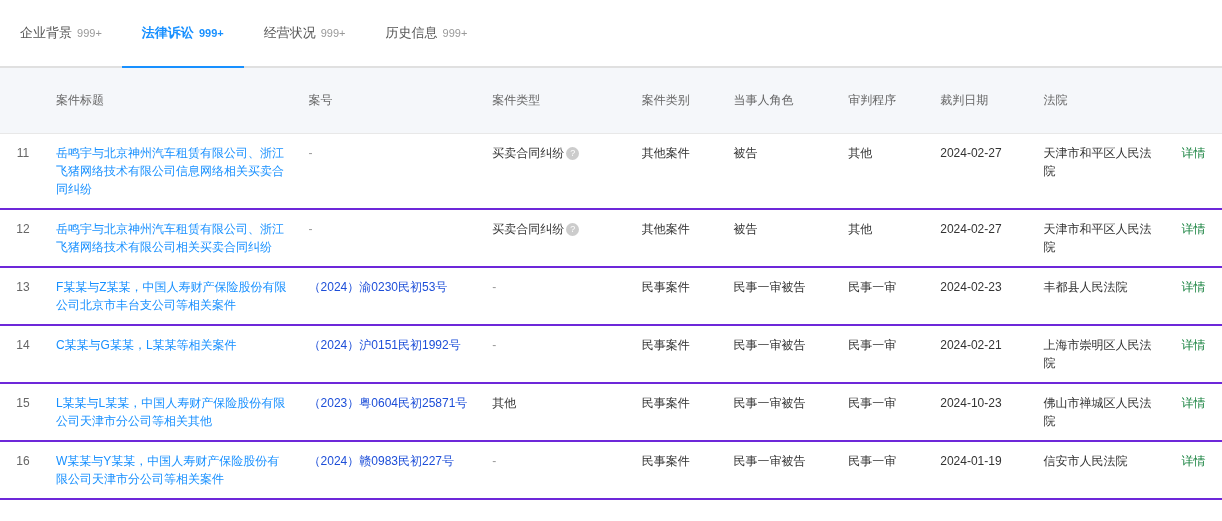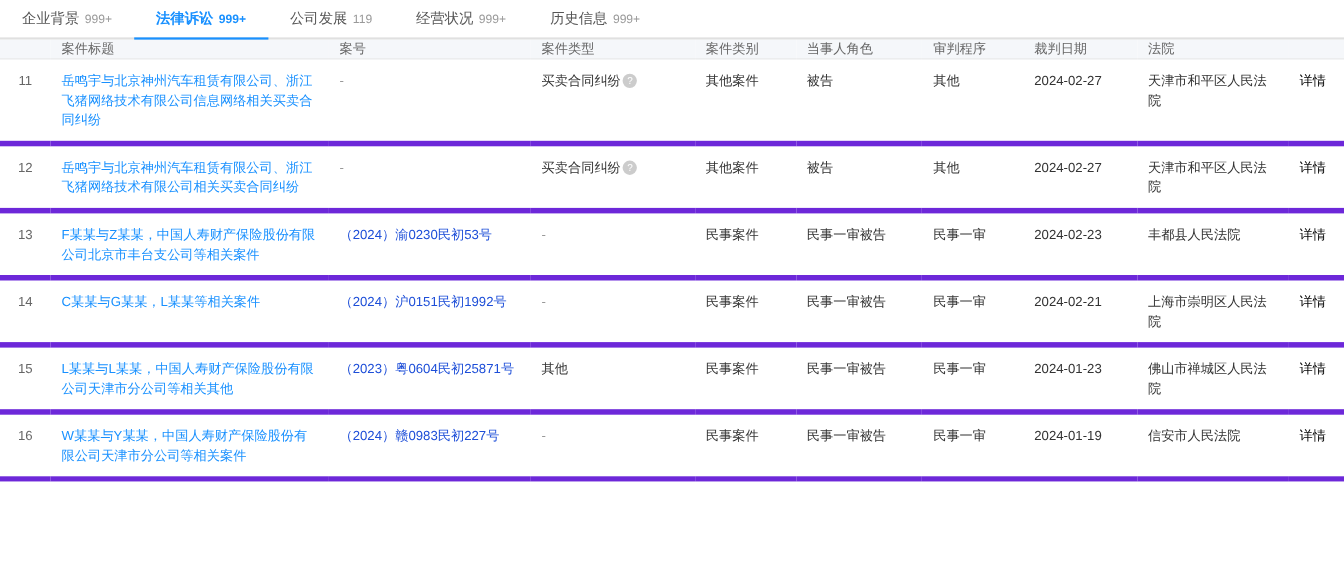--- a/index.html
+++ b/index.html
@@ -4,21 +4,21 @@
   <style>
     * { box-sizing: border-box; margin: 0; padding: 0; }
     body { font-family: "Microsoft YaHei", "PingFang SC", Arial, sans-serif; font-size: 12px; background: #fff; color: #333; }
     
     .nav-tabs {
       display: flex;
       border-bottom: 2px solid #e0e0e0;
       background: #fff;
     }
     .nav-tab {
-      padding: 8px 20px;
+      padding: 24px 20px;
       cursor: pointer;
       font-size: 13px;
       color: #555;
       border-bottom: 2px solid transparent;
       margin-bottom: -2px;
       white-space: nowrap;
     }
     .nav-tab.active {
       color: #1890ff;
       border-bottom: 2px solid #1890ff;
@@ -42,30 +42,30 @@
       width: 100%;
       border-collapse: collapse;
       font-size: 12px;
     }
 
     thead tr {
       background: #f5f7fa;
     }
 
     thead th {
-      padding: 0 10px;
+      padding: 24px 10px;
       text-align: left;
       color: #666;
       font-weight: normal;
       border-bottom: 1px solid #e8e8e8;
       white-space: nowrap;
     }
 
     tbody tr {
-      border-bottom: 5px solid #6d28d9;
+      border-bottom: 2px solid #6d28d9;
       padding-left: 45px;
     }
 
     tbody td {
       padding: 10px 10px;
       vertical-align: top;
       color: #333;
       line-height: 1.5;
     }
 
@@ -75,21 +75,21 @@
       width: 30px;
     }
 
     .case-title {
       color: #1890ff;
       cursor: pointer;
       max-width: 200px;
     }
 
     .detail-link {
-      color: #000000;
+      color: #15803d;
       cursor: pointer;
       white-space: nowrap;
     }
 
     .dash {
       color: #999;
     }
 
     .case-num {
       color: #1d4ed8;
@@ -114,21 +114,20 @@
       vertical-align: middle;
       cursor: pointer;
     }
   </style>
 </head>
 <body>
 
 <div class="nav-tabs">
 <div class="nav-tab"><span>企业背景</span><span class="badge"> 999+</span></div>
     <div class="nav-tab active"><span>法律诉讼</span><span class="badge"> 999+</span></div>
-    <div class="nav-tab"><span>公司发展</span><span class="badge"> 119</span></div>
     <div class="nav-tab"><span>经营状况</span><span class="badge"> 999+</span></div>
     <div class="nav-tab"><span>历史信息</span><span class="badge"> 999+</span></div>
   </div>
 
 <div class="table-container">
   <table>
     <thead>
       <tr>
         <th style="width:40px;"></th>
         <th style="width:220px;">案件标题</th>
@@ -192,21 +191,21 @@
     <td><span class="detail-link">详情</span></td>
   </tr>
         <tr>
     <td class="row-num">15</td>
     <td><span class="case-title">L某某与L某某，中国人寿财产保险股份有限公司天津市分公司等相关其他</span></td>
     <td><span class="case-num">（2023）粤0604民初25871号</span></td>
     <td><span>其他</span></td>
     <td><span>民事案件</span></td>
     <td><span>民事一审被告</span></td>
     <td><span>民事一审</span></td>
-    <td><span>2024-01-23</span></td>
+    <td><span>2024-10-23</span></td>
     <td class="court"><span>佛山市禅城区人民法院</span></td>
     <td><span class="detail-link">详情</span></td>
   </tr>
         <tr>
     <td class="row-num">16</td>
     <td><span class="case-title">W某某与Y某某，中国人寿财产保险股份有限公司天津市分公司等相关案件</span></td>
     <td><span class="case-num">（2024）赣0983民初227号</span></td>
     <td><span class="dash">-</span></td>
     <td><span>民事案件</span></td>
     <td><span>民事一审被告</span></td>

